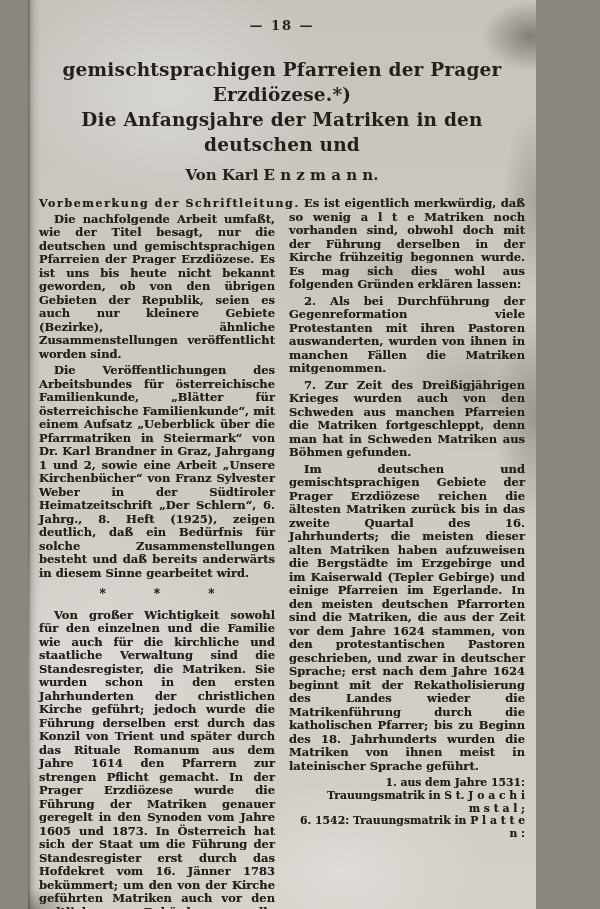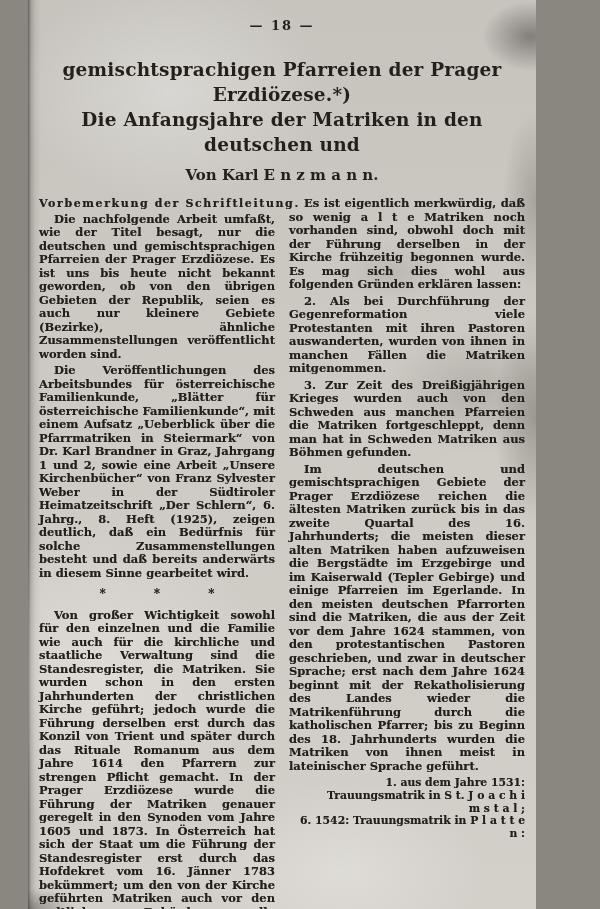--- a/index.html
+++ b/index.html
@@ -102,21 +102,21 @@
         <p class="para">Von großer Wichtigkeit sowohl für den einzelnen und die Familie wie auch für die kirchliche und staatliche Verwaltung sind die Standesregister, die Matriken. Sie wurden schon in den ersten Jahrhunderten der christlichen Kirche geführt; jedoch wurde die Führung derselben erst durch das Konzil von Trient und später durch das Rituale Romanum aus dem Jahre 1614 den Pfarrern zur strengen Pflicht gemacht. In der Prager Erzdiözese wurde die Führung der Matriken genauer geregelt in den Synoden vom Jahre 1605 und 1873. In Österreich hat sich der Staat um die Führung der Standesregister erst durch das Hofdekret vom 16. Jänner 1783 bekümmert; um den von der Kirche geführten Matriken auch vor den weltlichen Behörden volle Beweiskraft zu geben, wurden die kirchlichen Matriken auch staatlich anerkannt und mit der Weiterführung die Pfarrer auch vom Staate betraut.</p>
         <div class="footnote-block">
           <div class="footnote-rule"></div>
           <p class="footnote">*) Abgedruckt mit Erlaubnis des Vereins für Geschichte der Deutschen in Böhmen aus dessen Mitt. 54. Jahrg. (1916), S. 383.</p>
         </div>
       </div>
 
       <div class="col">
         <p class="para">Es ist eigentlich merkwürdig, daß so wenig a l t e Matriken noch vorhanden sind, obwohl doch mit der Führung derselben in der Kirche frühzeitig begonnen wurde. Es mag sich dies wohl aus folgenden Gründen erklären lassen:</p>
         <p class="para">2. Als bei Durchführung der Gegenreformation viele Protestanten mit ihren Pastoren auswanderten, wurden von ihnen in manchen Fällen die Matriken mitgenommen.</p>
-        <p class="para">3. Zur Zeit des Dreißigjährigen Krieges wurden auch von den Schweden aus manchen Pfarreien die Matriken fortgeschleppt, denn man hat in Schweden Matriken aus Böhmen gefunden.</p>
+        <p class="para">7. Zur Zeit des Dreißigjährigen Krieges wurden auch von den Schweden aus manchen Pfarreien die Matriken fortgeschleppt, denn man hat in Schweden Matriken aus Böhmen gefunden.</p>
         <p class="para">Im deutschen und gemischtsprachigen Gebiete der Prager Erzdiözese reichen die ältesten Matriken zurück bis in das zweite Quartal des 16. Jahrhunderts; die meisten dieser alten Matriken haben aufzuweisen die Bergstädte im Erzgebirge und im Kaiserwald (Tepler Gebirge) und einige Pfarreien im Egerlande. In den meisten deutschen Pfarrorten sind die Matriken, die aus der Zeit vor dem Jahre 1624 stammen, von den protestantischen Pastoren geschrieben, und zwar in deutscher Sprache; erst nach dem Jahre 1624 beginnt mit der Rekatholisierung des Landes wieder die Matrikenführung durch die katholischen Pfarrer; bis zu Beginn des 18. Jahrhunderts wurden die Matriken von ihnen meist in lateinischer Sprache geführt.</p>
         <ul class="oldest-list">
           <li>1. aus dem Jahre 1531: Trauungsmatrik in S t.  J o a c h i m s t a l ;</li>
           <li>6. 1542: Trauungsmatrik in P l a t t e n :</li>
         </ul>
       </div>
 
     </div>
   </div>
 </div>

